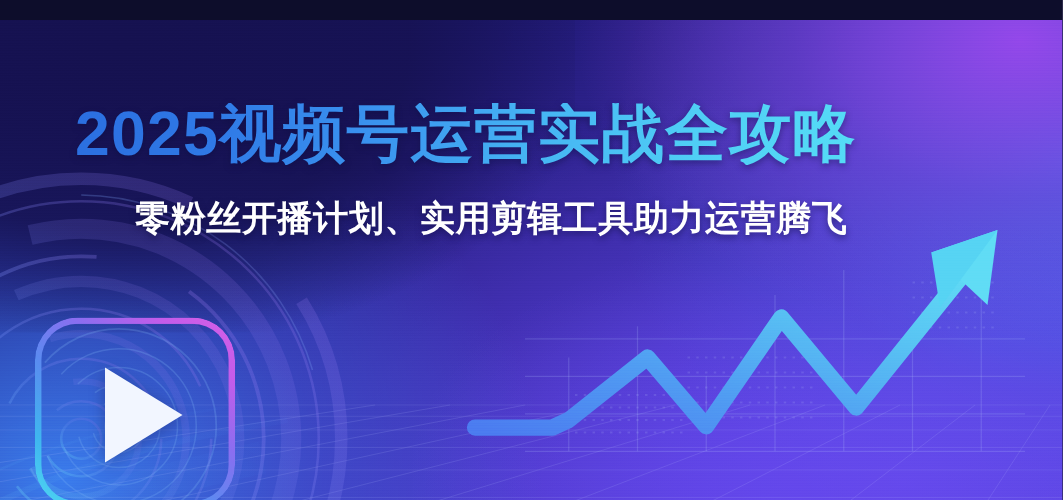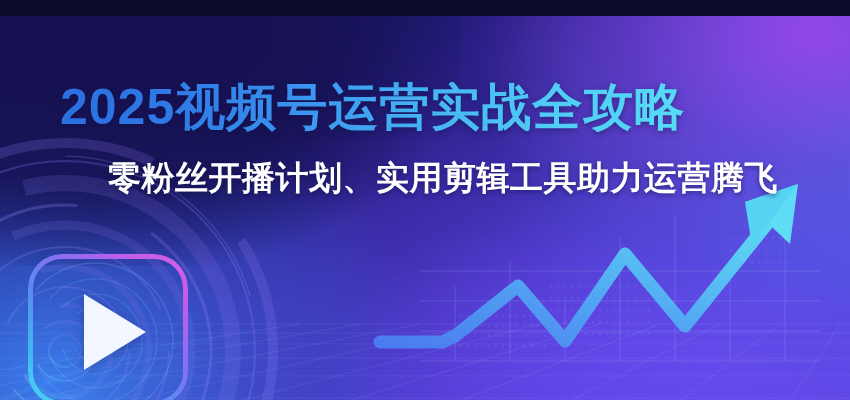--- a/index.html
+++ b/index.html
@@ -159,21 +159,21 @@
     background-clip: text;
     color: transparent;
     -webkit-text-fill-color: transparent;
     text-shadow: none;
     filter: drop-shadow(0 2px 3px rgba(10,10,60,.45));
   }
   .subtitle {
     position: absolute;
     left: 108px;
     top: 140px;
-    font-size: 33px;
+    font-size: 28px;
     font-weight: 700;
     letter-spacing: .5px;
     color: #ffffff;
     white-space: nowrap;
     text-shadow: 0 2px 5px rgba(18,14,70,.55);
   }
 </style>
 </head>
 <body>
 

